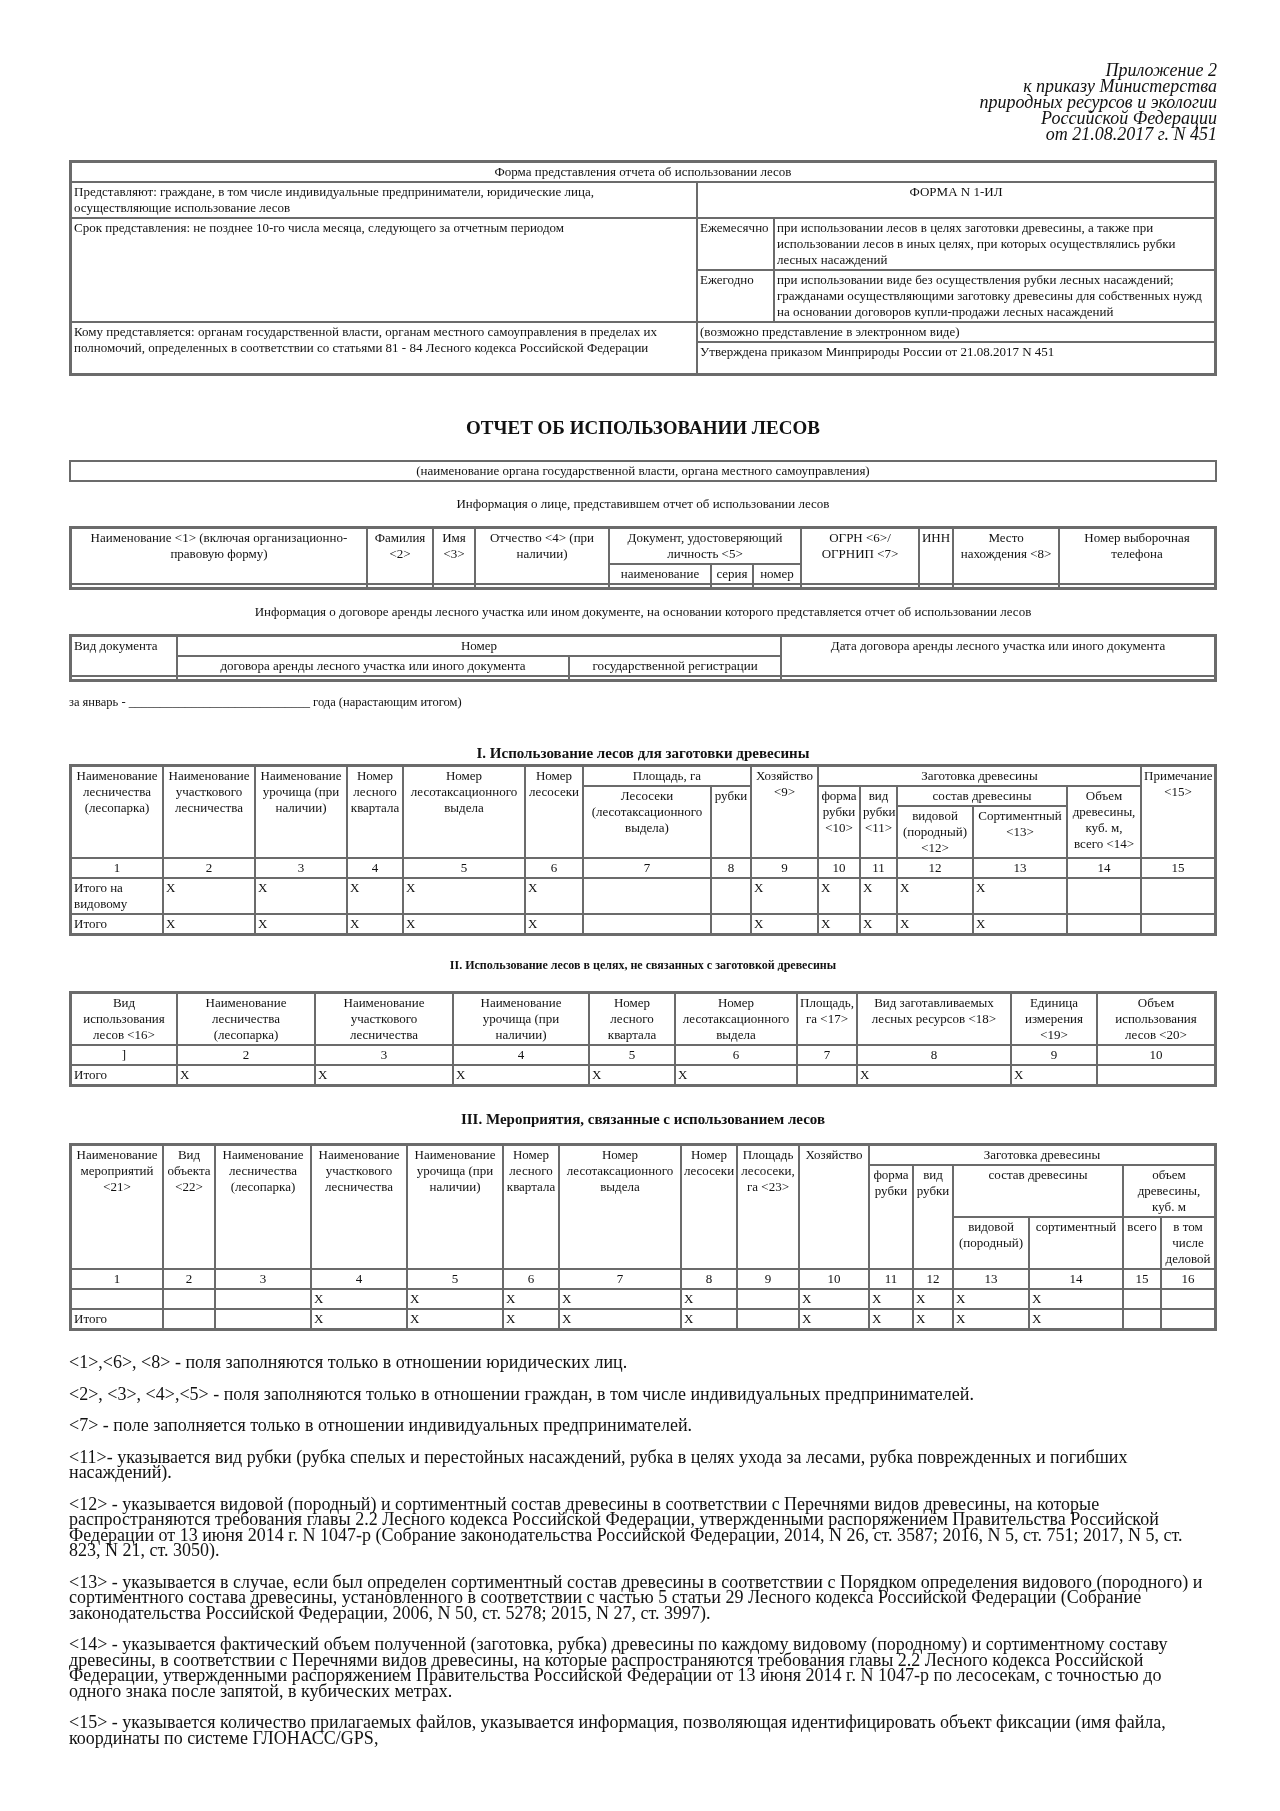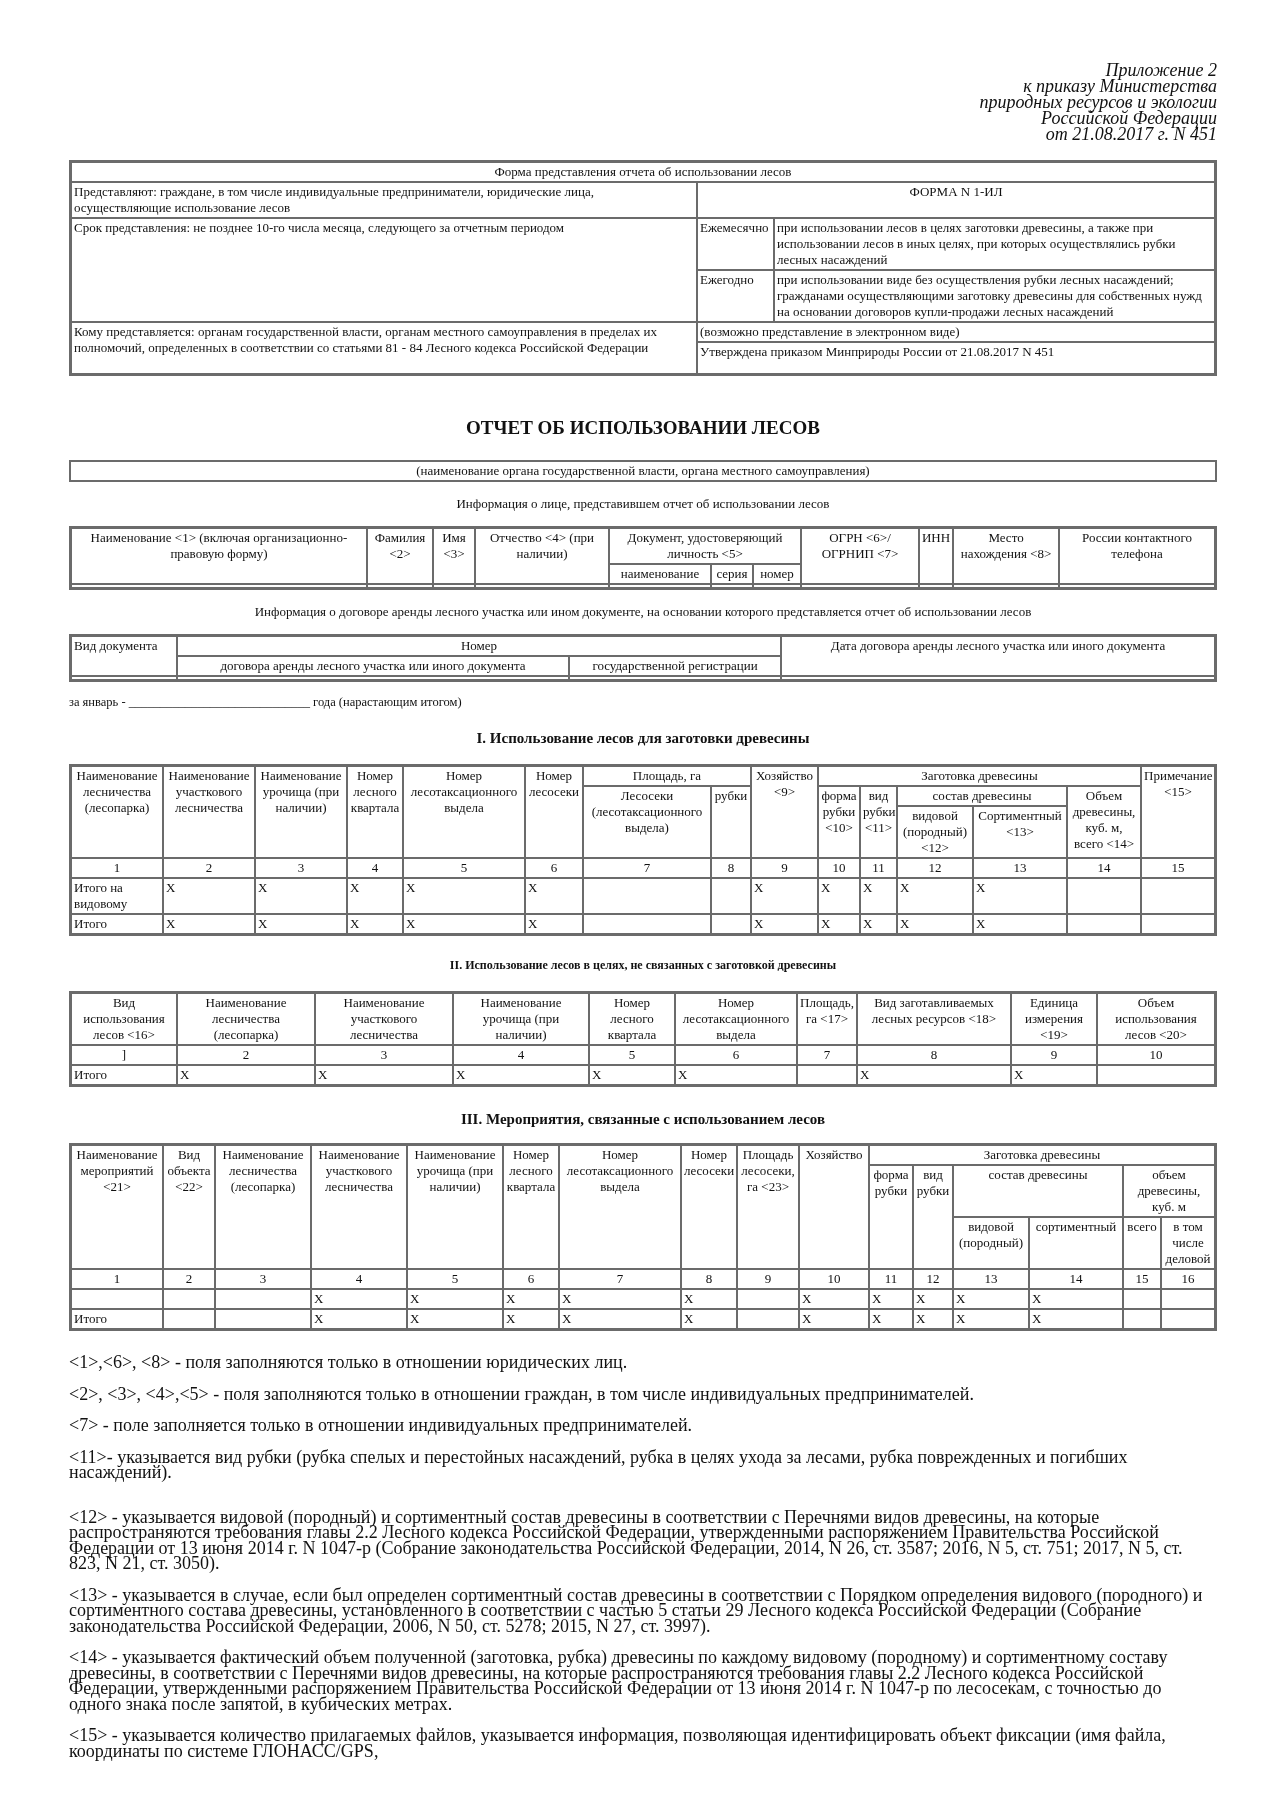--- a/index.html
+++ b/index.html
@@ -105,21 +105,21 @@
       <tbody>
           <tr>
         <td rowspan="2" class="c">Наименование &lt;1&gt; (включая организационно-правовую форму)</td>
         <td rowspan="2" class="c">Фамилия &lt;2&gt;</td>
         <td rowspan="2" class="c">Имя &lt;3&gt;</td>
         <td rowspan="2" class="c">Отчество &lt;4&gt; (при наличии)</td>
         <td colspan="3" class="c">Документ, удостоверяющий личность &lt;5&gt;</td>
         <td rowspan="2" class="c">ОГРН &lt;6&gt;/ ОГРНИП &lt;7&gt;</td>
         <td rowspan="2" class="c" style="padding:1px 0">ИНН</td>
         <td rowspan="2" class="c">Место нахождения &lt;8&gt;</td>
-        <td rowspan="2" class="c">России контактного телефона</td>
+        <td rowspan="2" class="c">Номер выборочная телефона</td>
       </tr>
       <tr>
         <td class="c">наименование</td>
         <td class="c">серия</td>
         <td class="c">номер</td>
       </tr>
       <tr class="dbl" style="height:1px">
         <td></td>
             <td></td>
         <td></td>
@@ -165,21 +165,21 @@
     </tbody>
       </table>
   </div>
 
   <div style="position:absolute; top:695px; left:0; font-size:12.5px;">
     <span>за январь -</span>
     <span>_____________________________</span>
     <span>года (нарастающим итогом)</span>
   </div>
 
-  <div class="h-title" style="top:729px; font-size:15px;">I. Использование лесов для заготовки древесины</div>
+  <div class="h-title" style="top:744px; font-size:15px;">I. Использование лесов для заготовки древесины</div>
 
   <div class="outer" style="position:absolute; top:764px; left:0; width:1144px;">
     <table class="grid">
       <colgroup>
         <col style="width:92px">
           <col style="width:92px">
           <col style="width:92px">
           <col style="width:56px">
         <col style="width:122px">
           <col style="width:58px">
@@ -433,20 +433,20 @@
         <td></td>
       </tr>
     </tbody>
       </table>
   </div>
 
   <div class="notes" style="position:absolute; top:1355px; left:0; width:1144px;">
     <p style="margin-bottom:16px">&lt;1&gt;,&lt;6&gt;, &lt;8&gt; - поля заполняются только в отношении юридических лиц.</p>
     <p style="margin-bottom:16px">&lt;2&gt;, &lt;3&gt;, &lt;4&gt;,&lt;5&gt; - поля заполняются только в отношении граждан, в том числе индивидуальных предпринимателей.</p>
     <p style="margin-bottom:16px">&lt;7&gt; - поле заполняется только в отношении индивидуальных предпринимателей.</p>
-    <p style="margin-bottom:29px">&lt;11&gt;- указывается вид рубки (рубка спелых и перестойных насаждений, рубка в целях ухода за лесами, рубка поврежденных и погибших насаждений).</p>
+    <p style="margin-bottom:16px">&lt;11&gt;- указывается вид рубки (рубка спелых и перестойных насаждений, рубка в целях ухода за лесами, рубка поврежденных и погибших насаждений).</p>
     <p style="margin-bottom:16px">&lt;12&gt; - указывается видовой (породный) и сортиментный состав древесины в соответствии с Перечнями видов древесины, на которые распространяются требования главы 2.2 Лесного кодекса Российской Федерации, утвержденными распоряжением Правительства Российской Федерации от 13 июня 2014 г. N 1047-р (Собрание законодательства Российской Федерации, 2014, N 26, ст. 3587; 2016, N 5, ст. 751; 2017, N 5, ст. 823, N 21, ст. 3050).</p>
     <p style="margin-bottom:16px">&lt;13&gt; - указывается в случае, если был определен сортиментный состав древесины в соответствии с Порядком определения видового (породного) и сортиментного состава древесины, установленного в соответствии с частью 5 статьи 29 Лесного кодекса Российской Федерации (Собрание законодательства Российской Федерации, 2006, N 50, ст. 5278; 2015, N 27, ст. 3997).</p>
     <p style="margin-bottom:16px">&lt;14&gt; - указывается фактический объем полученной (заготовка, рубка) древесины по каждому видовому (породному) и сортиментному составу древесины, в соответствии с Перечнями видов древесины, на которые распространяются требования главы 2.2 Лесного кодекса Российской Федерации, утвержденными распоряжением Правительства Российской Федерации от 13 июня 2014 г. N 1047-р по лесосекам, с точностью до одного знака после запятой, в кубических метрах.</p>
     <p>&lt;15&gt; - указывается количество прилагаемых файлов, указывается информация, позволяющая идентифицировать объект фиксации (имя файла, координаты по системе ГЛОНАСС/GPS,</p>
   </div>
 
 </div>
 
 </body></html>

